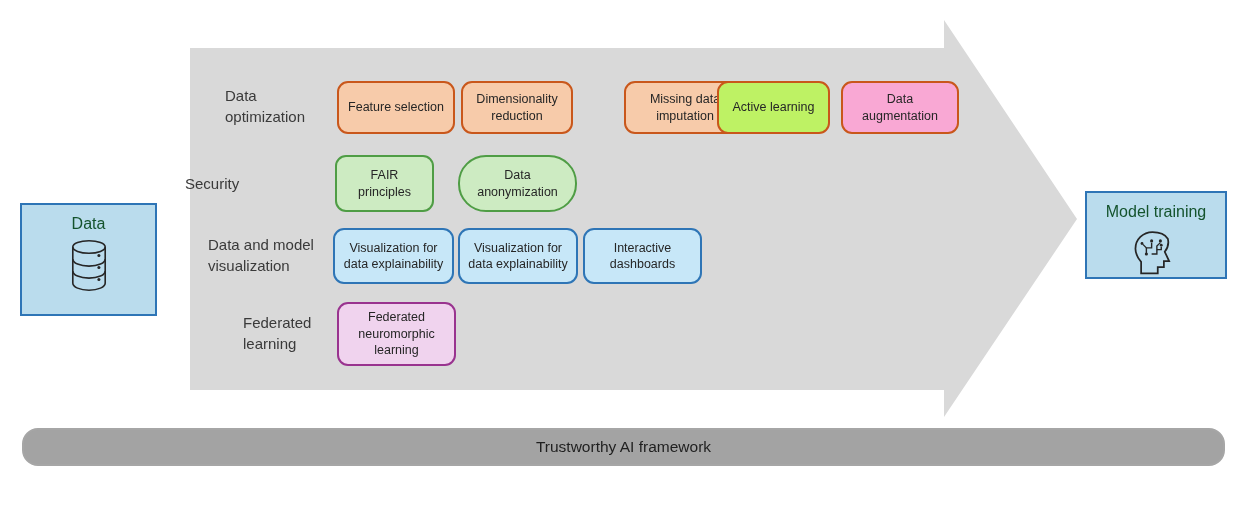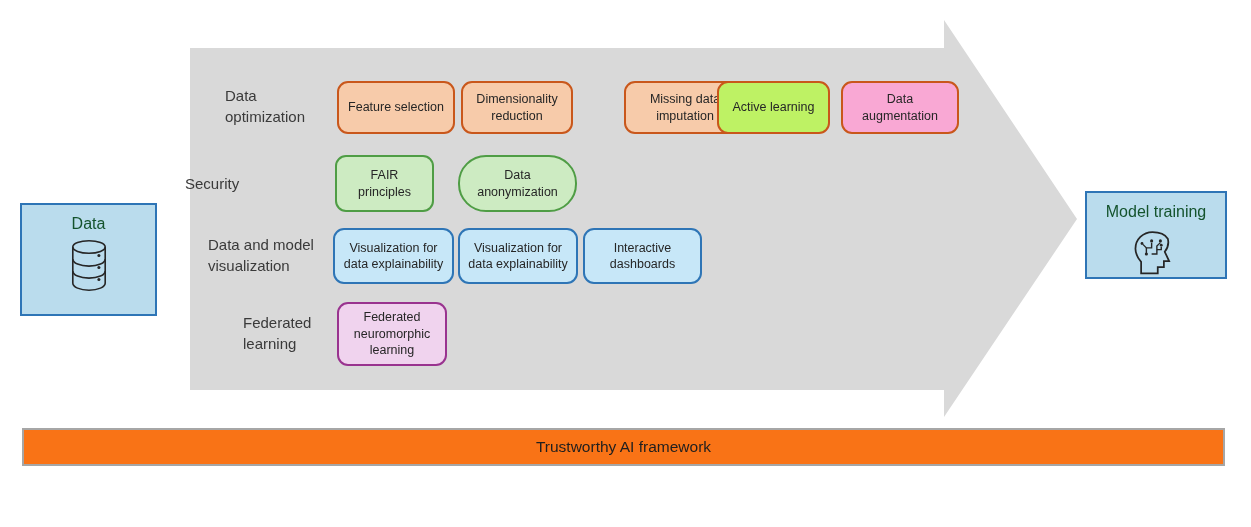--- a/index.html
+++ b/index.html
@@ -91,19 +91,19 @@
   <div class="stage" style="left: 717px; top: 81px; width: 113px; height: 53px; background-color: #bef264; border-color: rgb(201, 87, 27);">Active learning</div>
   <div class="stage" style="left: 841px; top: 81px; width: 118px; height: 53px; background-color: #f9a8d4; border-color: rgb(201, 87, 27);">Data augmentation</div>
 
   <div class="stage" style="left: 335px; top: 155px; width: 99px; height: 57px; background-color: rgb(205, 235, 194); border-color: rgb(79, 157, 69);">FAIR principles</div>
   <div class="stage" style="left: 458px; top: 155px; width: 119px; height: 57px; background-color: rgb(205, 235, 194); border-color: rgb(79, 157, 69); border-radius: 28px;">Data anonymization</div>
 
   <div class="stage" style="left: 333px; top: 228px; width: 121px; height: 56px; background-color: rgb(199, 231, 248); border-color: rgb(46, 117, 182);">Visualization for data explainability</div>
   <div class="stage" style="left: 458px; top: 228px; width: 120px; height: 56px; background-color: rgb(199, 231, 248); border-color: rgb(46, 117, 182);">Visualization for data explainability</div>
   <div class="stage" style="left: 583px; top: 228px; width: 119px; height: 56px; background-color: rgb(199, 231, 248); border-color: rgb(46, 117, 182);">Interactive dashboards</div>
 
-  <div class="stage" style="left: 337px; top: 302px; width: 110px; height: 64px; background-color: rgb(240, 211, 238); border-color: rgb(153, 51, 143);">Federated neuromorphic learning</div>
+  <div class="stage" style="left: 337px; top: 302px; width: 119px; height: 64px; background-color: rgb(240, 211, 238); border-color: rgb(153, 51, 143);">Federated neuromorphic learning</div>
 
-  <div class="footer-bar" style="left: 22px; top: 428px; width: 1203px; height: 38px; background-color: #f97316; border-color: rgb(166, 166, 166);">
+  <div class="footer-bar" style="left: 22px; top: 428px; width: 1203px; height: 38px; background-color: #a3a3a3; border-color: rgb(166, 166, 166); border-radius: 16px;">
     <span>Trustworthy AI framework</span>
   </div>
 
 </div>
 
 </body></html>

